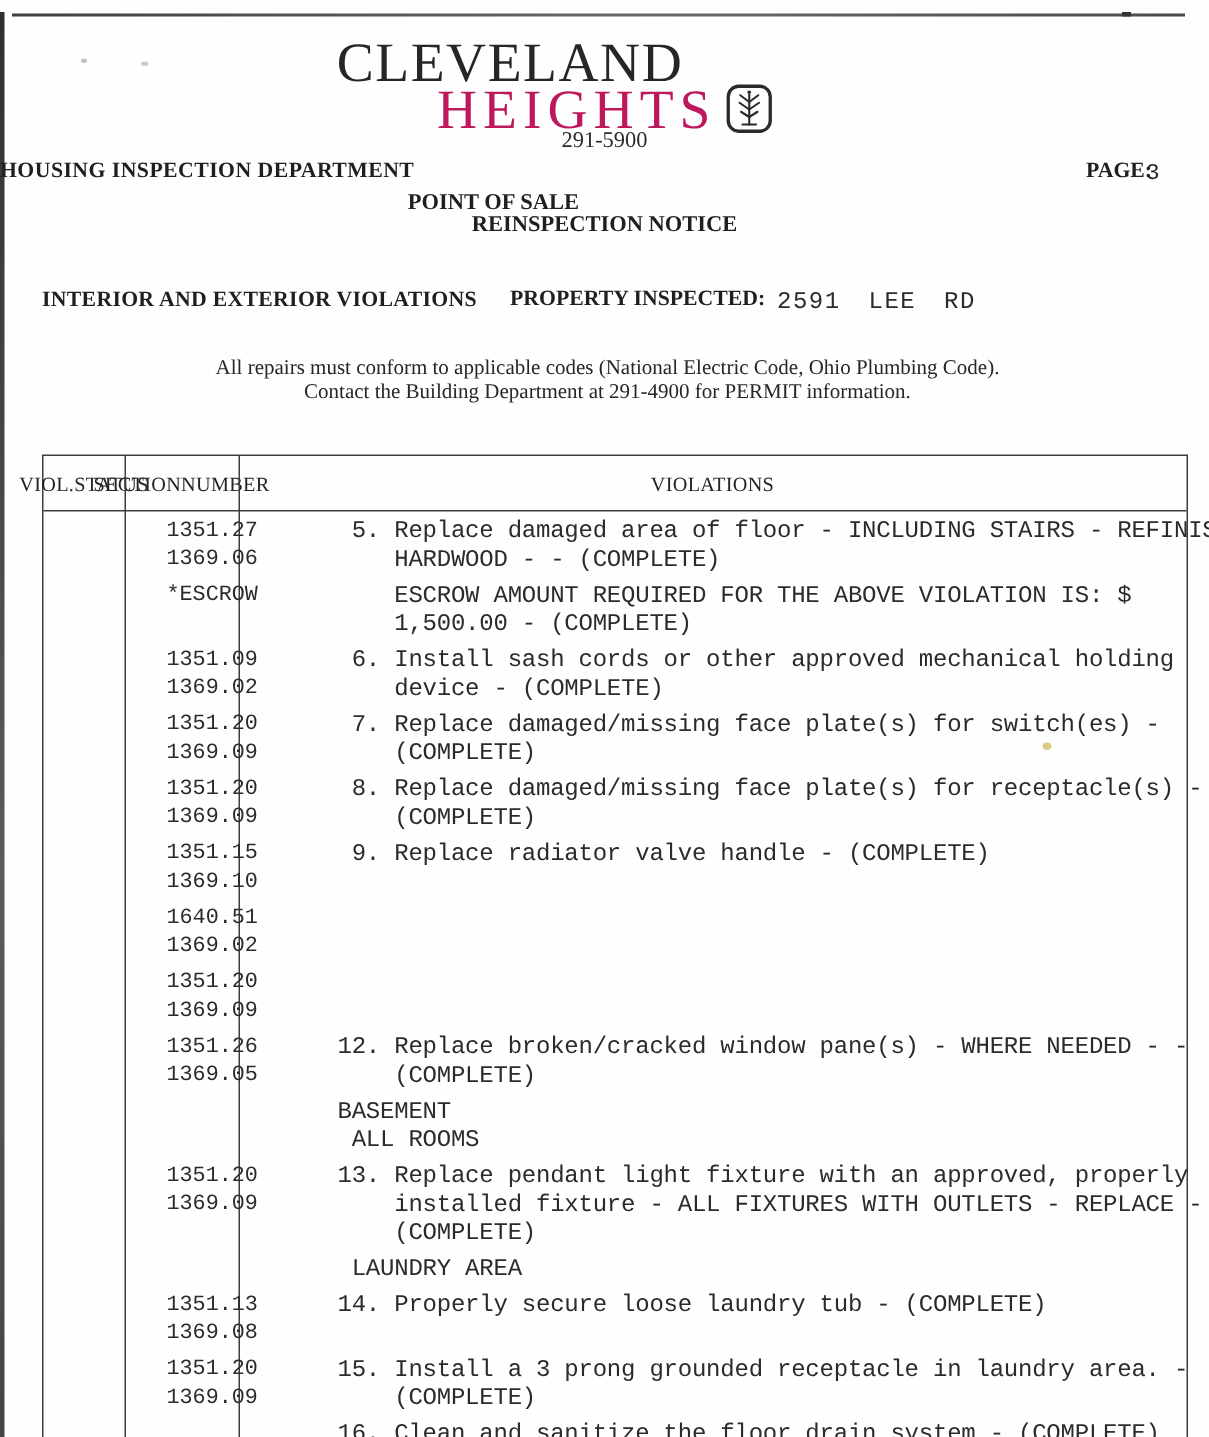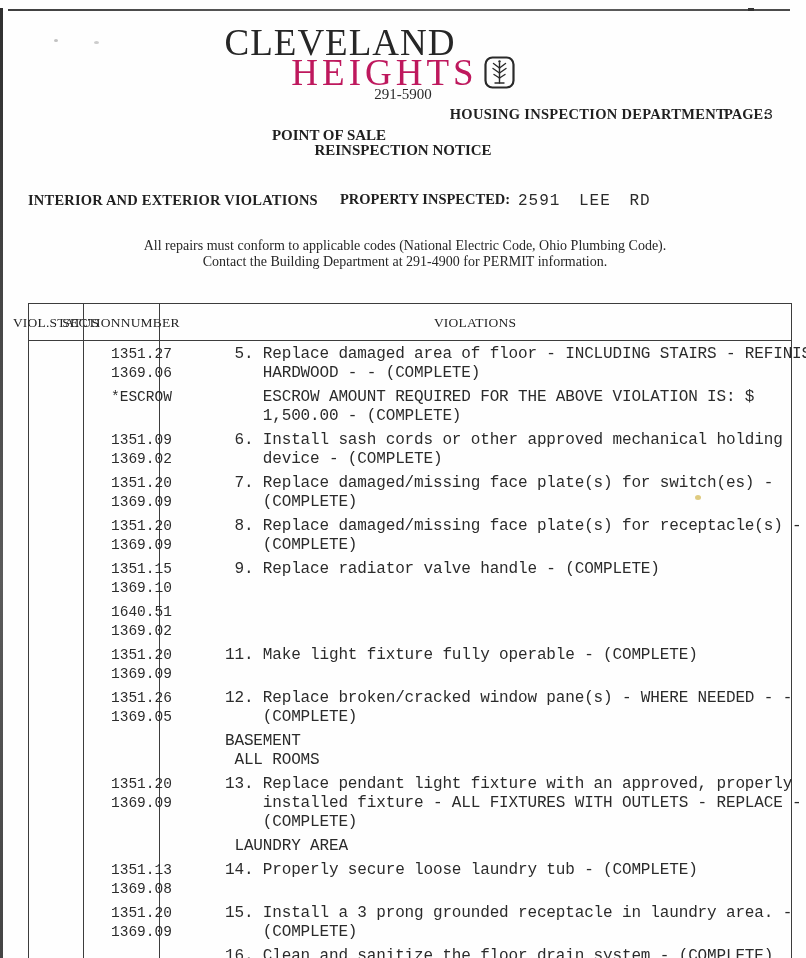--- a/index.html
+++ b/index.html
@@ -21,21 +21,21 @@
   
   .cityof{position:absolute;left:0;top:16px;width:806px;text-align:center;
     font-size:11px;letter-spacing:8px;color:#2a2a2a;}
   .cleveland{position:absolute;left:0;top:26px;width:680px;text-align:center;
     font-size:37px;letter-spacing:1px;line-height:34px;color:#262626;}
   .heights-row{position:absolute;left:0;top:56px;width:806px;text-align:center;
     font-size:37px;letter-spacing:4px;line-height:34px;color:#be185d;}
   .logo-box{display:inline-block;vertical-align:-4px;margin-left:6px;}
   .phone{position:absolute;left:0;top:86px;width:806px;text-align:center;font-size:15px;color:#2a2a2a;}
 
-  .dept{position:absolute;left:0;top:106px;width:726px;text-align:right;
+  .dept{position:absolute;left:0;top:106px;width:726px;text-align:left;
     font-weight:bold;font-size:14.5px;letter-spacing:.3px;}
   .page-label{position:absolute;left:712px;top:106px;font-weight:bold;font-size:14.5px;margin-left:12px;}
   .page-num{position:absolute;left:764px;top:107px;font-family:"Liberation Mono",monospace;font-size:15px;}
   .title1{position:absolute;left:0;top:127px;width:658px;text-align:center;font-weight:bold;font-size:15px;}
   .title2{position:absolute;left:0;top:142px;width:806px;text-align:center;font-weight:bold;font-size:15px;}
 
   .sec-heading{position:absolute;left:28px;top:192px;font-weight:bold;font-size:14.5px;letter-spacing:.2px;}
   .prop-label{position:absolute;left:340px;top:191px;font-weight:bold;font-size:14.5px;}
   .prop-value{position:absolute;left:518px;top:192px;font-family:"Liberation Mono",monospace;
     font-size:16px;letter-spacing:1px;word-spacing:8px;color:#2b2b2b;}
@@ -164,21 +164,20 @@
         </div>
         <div class="trow violation">
           <div class="cell status"></div>
           <div class="cell section">1640.51
 1369.02</div>
         </div>
         <div class="trow violation">
           <div class="cell status"></div>
           <div class="cell section">1351.20
 1369.09</div>
-          <div class="cell desc">11. Make light fixture fully operable - (COMPLETE)</div>
         </div>
         <div class="trow violation">
           <div class="cell status"></div>
           <div class="cell section">1351.26
 1369.05</div>
           <div class="cell desc">12. Replace broken/cracked window pane(s) - WHERE NEEDED - -
     (COMPLETE)</div>
         </div>
         <div class="trow location">
           <div class="cell status"></div>

